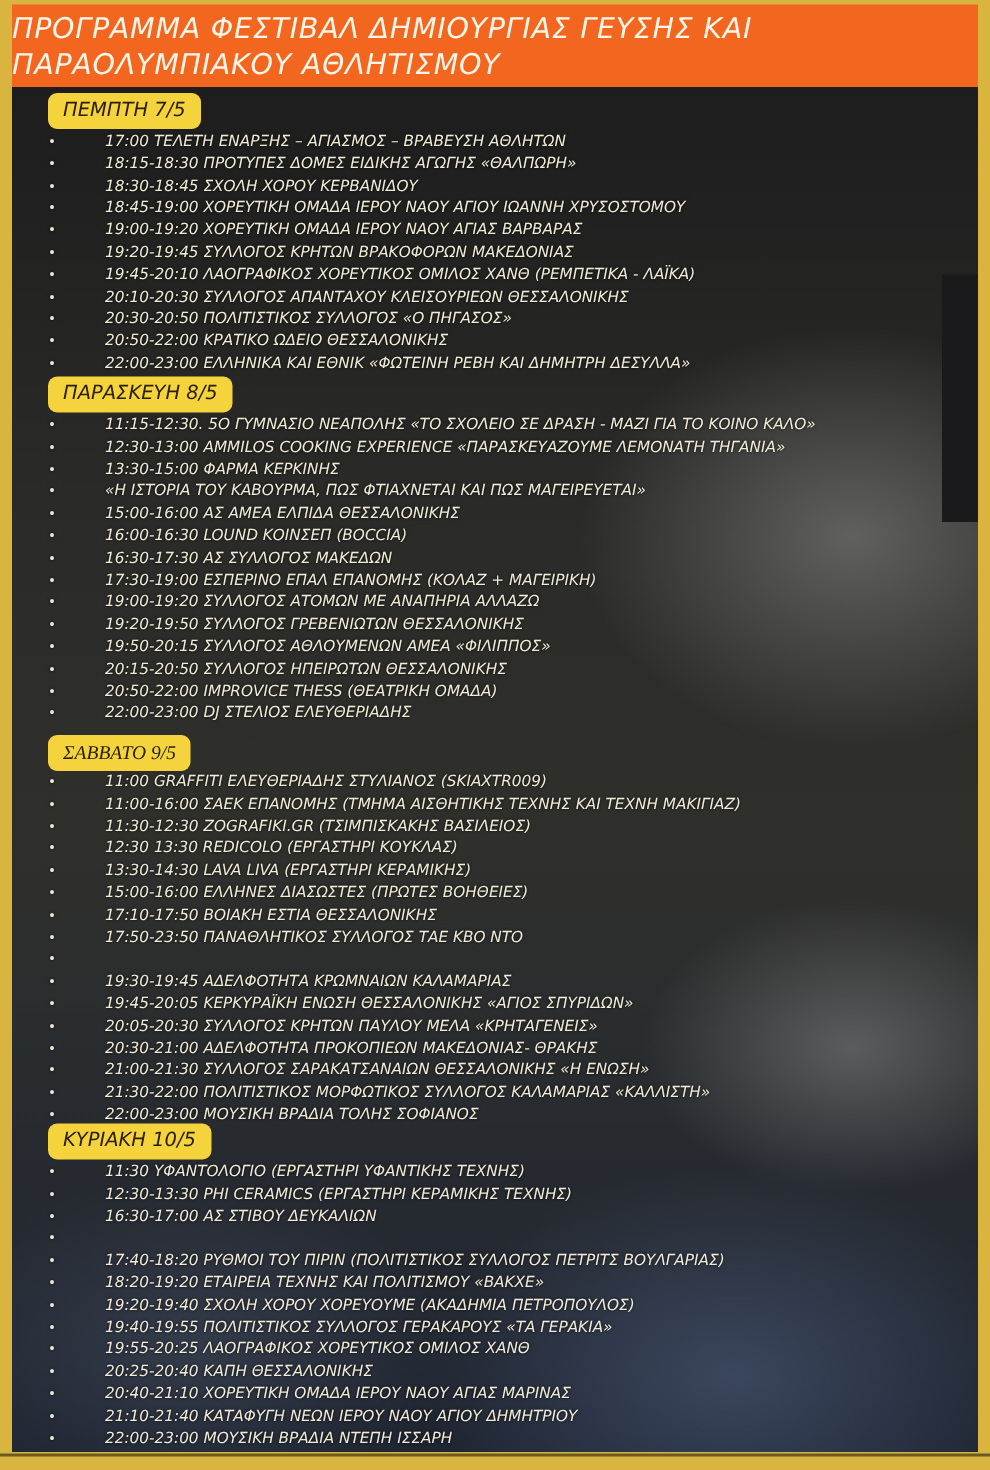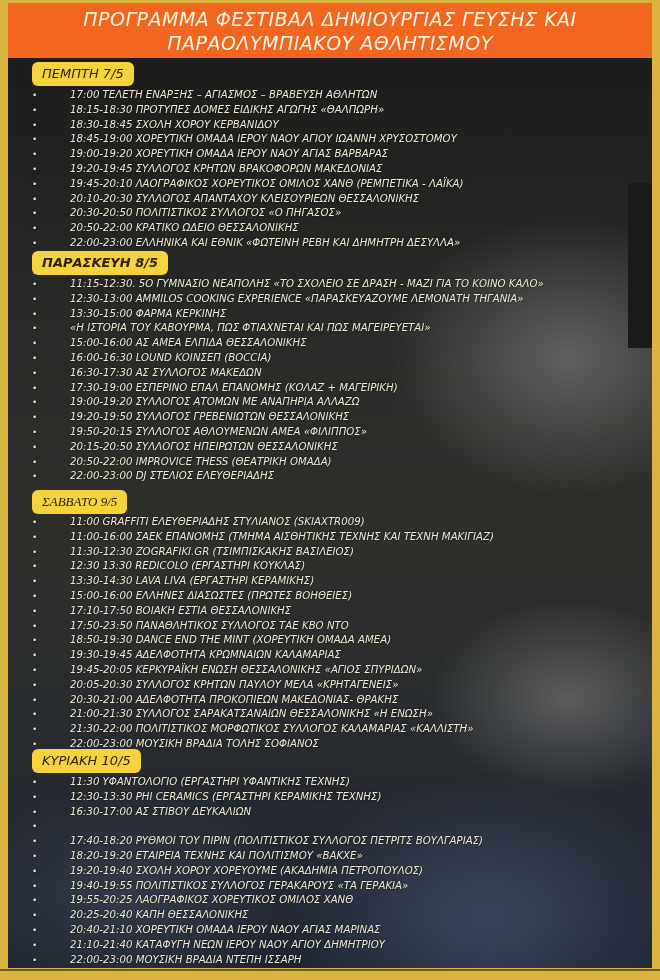--- a/index.html
+++ b/index.html
@@ -9,21 +9,21 @@
     font-family:"DejaVu Sans", sans-serif;
     position:relative;
   }
   .frame {
     position:absolute; left:0; top:0; width:660px; height:980px;
     background:#d9b43e;
   }
   .title-band {
     position:absolute; left:8px; top:3px; width:644px; height:55px;
     background:#f2661f;
-    color:#fff6e8; text-align:center;
+    color:#fff6e8; 
     display:flex; flex-direction:column; justify-content:center;
     font-size:19px; letter-spacing:0.5px; line-height:24px;
     font-style:italic;
   }
   .panel {
     position:absolute; left:8px; top:58px; width:644px; height:910px;
     background:
       radial-gradient(ellipse 260px 200px at 560px 300px, rgba(140,140,140,0.55), rgba(0,0,0,0) 70%),
       radial-gradient(ellipse 200px 140px at 560px 640px, rgba(150,150,150,0.45), rgba(0,0,0,0) 70%),
       radial-gradient(ellipse 300px 200px at 480px 860px, rgba(90,110,150,0.45), rgba(0,0,0,0) 70%),
@@ -112,21 +112,21 @@
         <li class="item">
           <span class="bullet">•</span>
           <span class="txt">20:50-22:00 ΚΡΑΤΙΚΟ ΩΔΕΙΟ ΘΕΣΣΑΛΟΝΙΚΗΣ</span>
         </li>
         <li class="item">
           <span class="bullet">•</span>
           <span class="txt">22:00-23:00 ΕΛΛΗΝΙΚΑ ΚΑΙ ΕΘΝΙΚ «ΦΩΤΕΙΝΗ ΡΕΒΗ ΚΑΙ ΔΗΜΗΤΡΗ ΔΕΣΥΛΛΑ»</span>
         </li>
       </ul>
 
-    <div class="day" style="top:193px;font-weight:bold;">ΠΑΡΑΣΚΕΥΗ 8/5</div>
+    <div class="day" style="top:193px;">ΠΑΡΑΣΚΕΥΗ 8/5</div>
     <ul class="list" style="top:219px;">
         <li class="item">
           <span class="bullet">•</span>
           <span class="txt">11:15-12:30. 5Ο ΓΥΜΝΑΣΙΟ ΝΕΑΠΟΛΗΣ «ΤΟ ΣΧΟΛΕΙΟ ΣΕ ΔΡΑΣΗ - ΜΑΖΙ ΓΙΑ ΤΟ ΚΟΙΝΟ ΚΑΛΟ»</span>
         </li>
         <li class="item">
           <span class="bullet">•</span>
           <span class="txt">12:30-13:00 AMMILOS COOKING EXPERIENCE «ΠΑΡΑΣΚΕΥΑΖΟΥΜΕ ΛΕΜΟΝΑΤΗ ΤΗΓΑΝΙΑ»</span>
         </li>
         <li class="item">
@@ -208,21 +208,20 @@
         <li class="item">
           <span class="bullet">•</span>
           <span class="txt">17:10-17:50 ΒΟΙΑΚΗ ΕΣΤΙΑ ΘΕΣΣΑΛΟΝΙΚΗΣ</span>
         </li>
         <li class="item">
           <span class="bullet">•</span>
           <span class="txt">17:50-23:50 ΠΑΝΑΘΛΗΤΙΚΟΣ ΣΥΛΛΟΓΟΣ ΤΑΕ ΚΒΟ ΝΤΟ</span>
         </li>
         <li class="item">
           <span class="bullet">•</span>
-          <span class="txt">18:50-19:30 DANCE END THE MINT  (ΧΟΡΕΥΤΙΚΗ ΟΜΑΔΑ ΑΜΕΑ)</span>
         </li>
         <li class="item">
           <span class="bullet">•</span>
           <span class="txt">19:30-19:45 ΑΔΕΛΦΟΤΗΤΑ ΚΡΩΜΝΑΙΩΝ ΚΑΛΑΜΑΡΙΑΣ</span>
         </li>
         <li class="item">
           <span class="bullet">•</span>
           <span class="txt">19:45-20:05 ΚΕΡΚΥΡΑΪΚΗ ΕΝΩΣΗ ΘΕΣΣΑΛΟΝΙΚΗΣ «ΑΓΙΟΣ ΣΠΥΡΙΔΩΝ»</span>
         </li>
         <li class="item">

